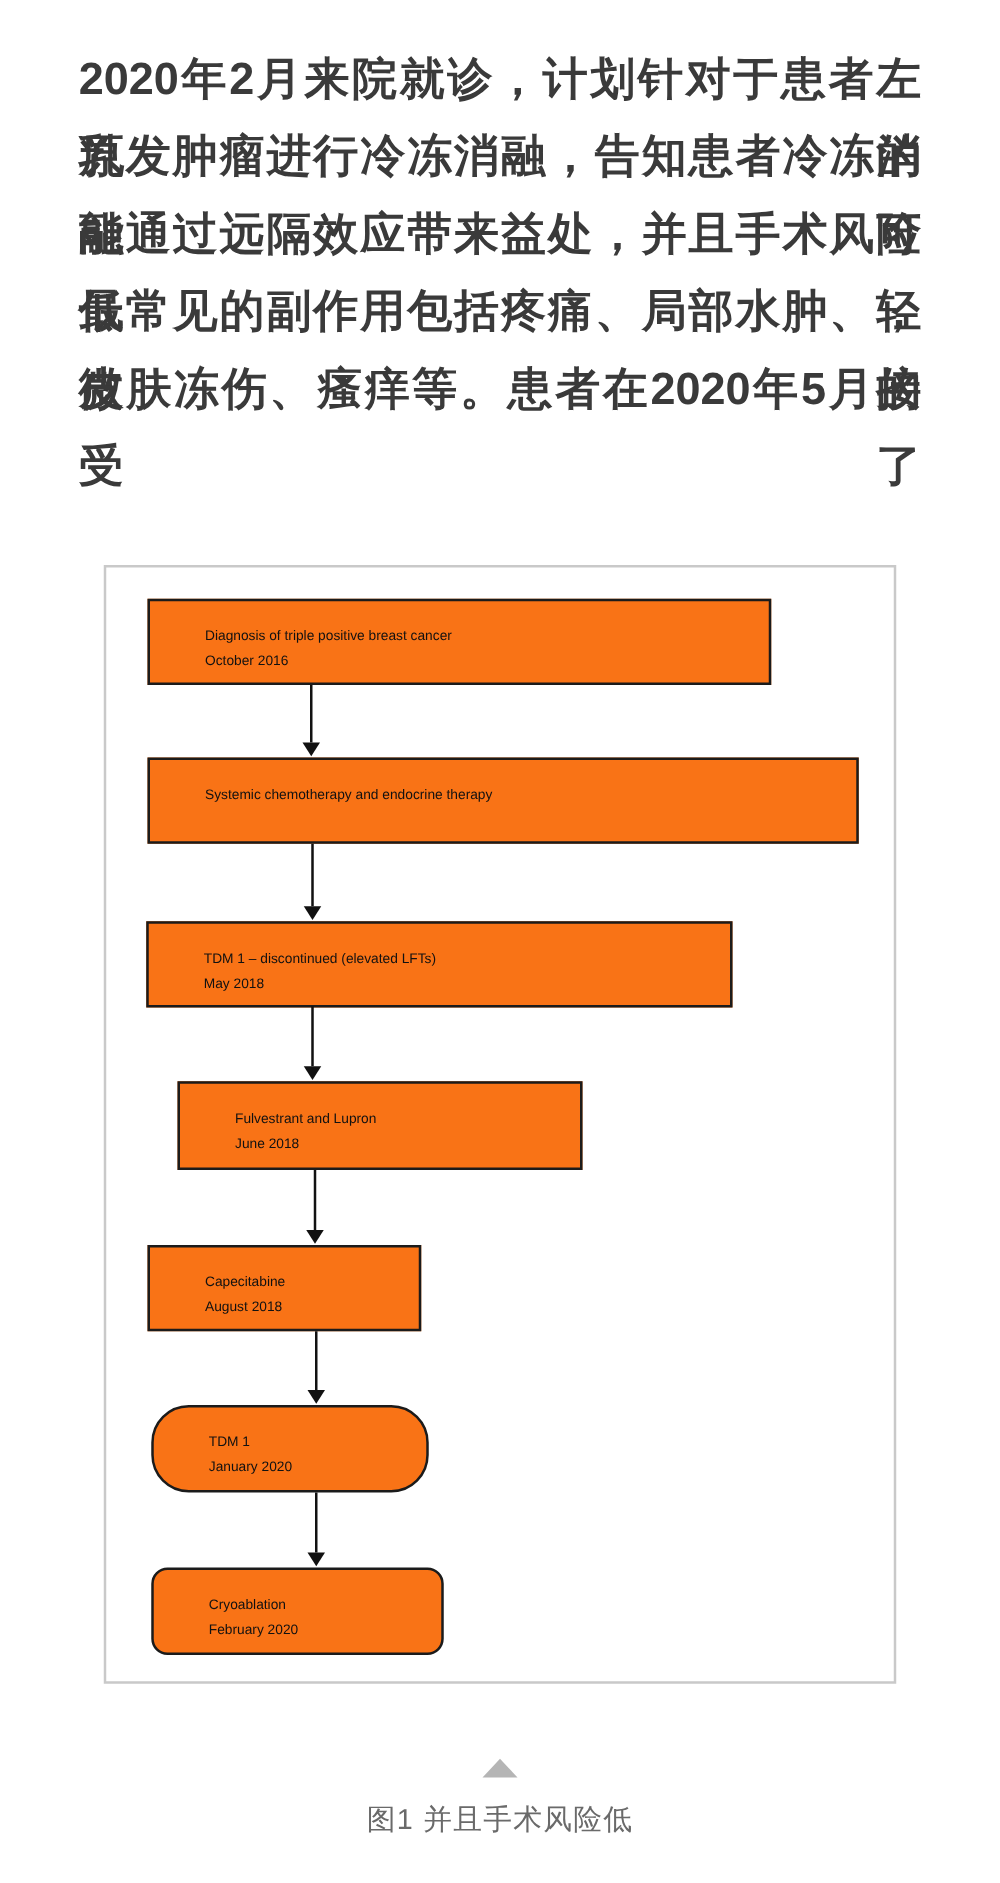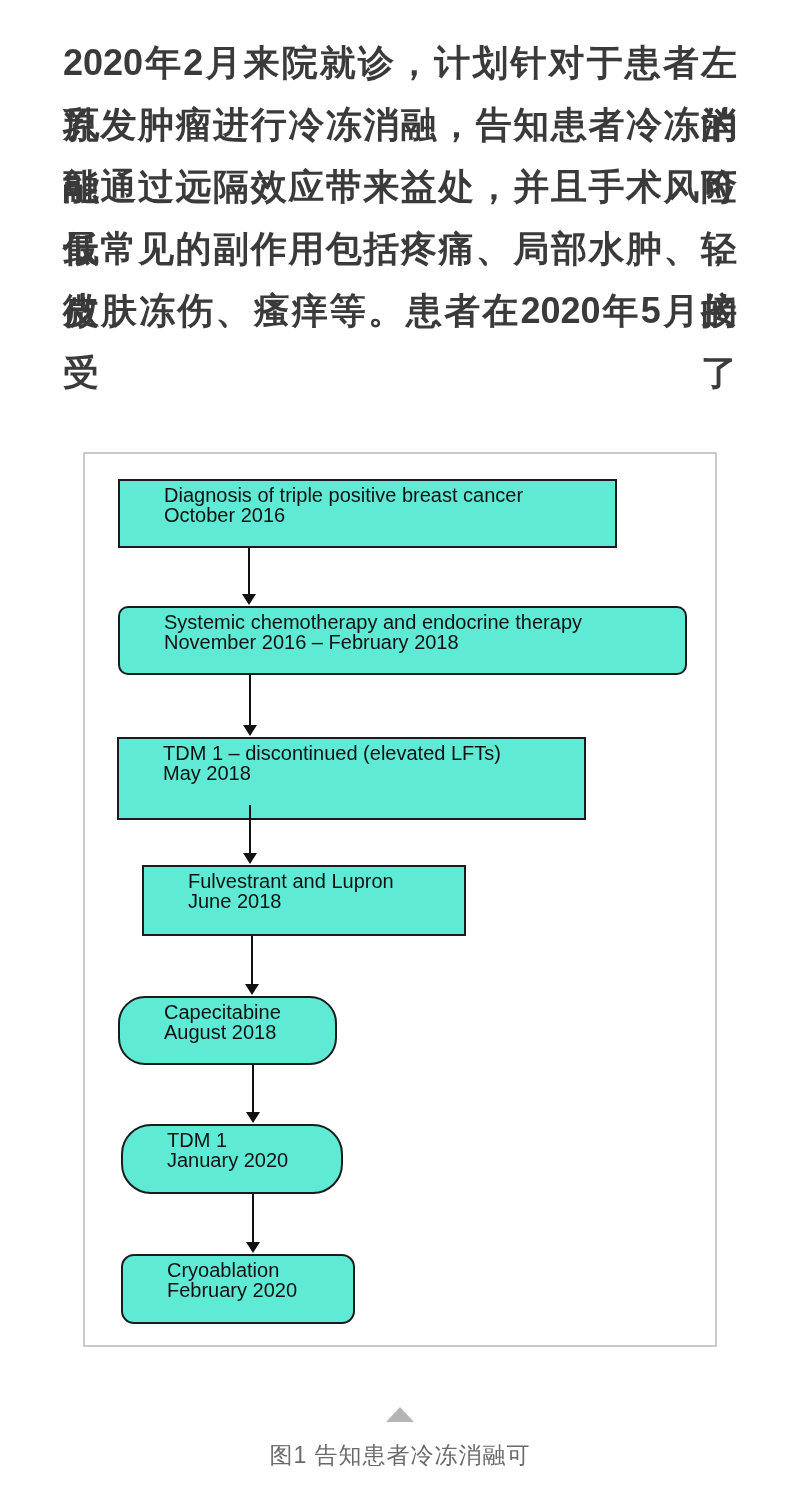--- a/index.html
+++ b/index.html
@@ -38,32 +38,32 @@
     left: 83px; top: 452px;
     width: 634px; height: 895px;
     border: 2px solid #c9c9c9;
     box-sizing: border-box;
     background: #ffffff;
   }
   .fbox {
     position: absolute;
     box-sizing: border-box;
     border: 2px solid #1b1b1b;
-    background: #5eead4;
-    padding: 4px 8px 0 44px;
-    font-size: 20px;
+    background: #f97316;
+    padding: 18px 8px 0 44px;
+    font-size: 11px;
     line-height: 20px;
     color: #111111;
   }
   .fbox .ft, .fbox .fd { white-space: nowrap; }
   .b1 { left: 33px; top: 25px;  width: 499px; height: 69px; }
-  .b2 { left: 33px; top: 152px; width: 569px; height: 69px; border-radius: 10px; }
-  .b3 { left: 32px; top: 283px; width: 469px; height: 83px; }
+  .b2 { left: 33px; top: 152px; width: 569px; height: 69px; }
+  .b3 { left: 32px; top: 283px; width: 469px; height: 69px; }
   .b4 { left: 33px; top: 411px; width: 324px; height: 71px; margin-left: 24px; }
-  .b5 { left: 33px; top: 542px; width: 219px; height: 69px; border-radius: 27px; }
+  .b5 { left: 33px; top: 542px; width: 219px; height: 69px; }
   .b6 { left: 36px; top: 670px; width: 222px; height: 70px; border-radius: 30px; }
   .b7 { left: 36px; top: 800px; width: 234px; height: 70px; border-radius: 13px; }
 
   .arr { position: absolute; width: 14px; }
   .arr .shaft {
     position: absolute; left: 6px; top: 0;
     width: 2px; height: calc(100% - 11px);
     background: #111111;
   }
   .arr .head {
@@ -116,21 +116,20 @@
     <div class="fd">October 2016</div>
   </div>
 
   <div class="arr a1">
       <i class="shaft"></i>
       <i class="head"></i>
     </div>
 
   <div class="fbox b2">
     <div class="ft">Systemic chemotherapy and endocrine therapy</div>
-    <div class="fd">November 2016 – February 2018</div>
   </div>
 
   <div class="arr a2">
       <i class="shaft"></i>
       <i class="head"></i>
     </div>
 
   <div class="fbox b3">
     <div class="ft">TDM 1 – discontinued (elevated LFTs)</div>
     <div class="fd">May 2018</div>
@@ -172,13 +171,13 @@
     </div>
 
   <div class="fbox b7">
     <div class="ft">Cryoablation</div>
     <div class="fd">February 2020</div>
   </div>
 
 </div>
 
 <div class="tri"></div>
-<div class="caption">图1 告知患者冷冻消融可</div>
+<div class="caption">图1 并且手术风险低</div>
 
 </body></html>

